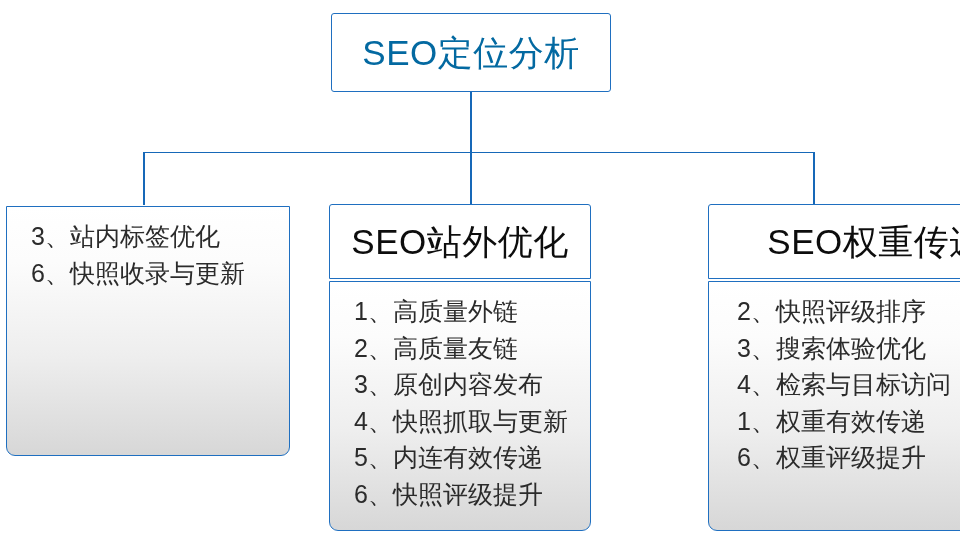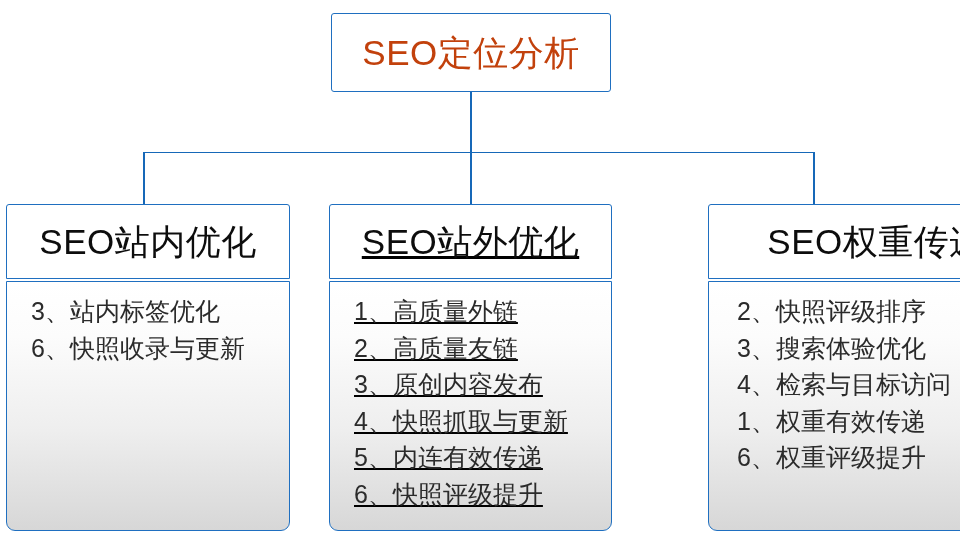--- a/index.html
+++ b/index.html
@@ -30,21 +30,21 @@
     border: 1.6px solid #1f6fc0;
     border-radius: 3px;
     background: #ffffff;
     display: flex;
     align-items: center;
     justify-content: center;
   }
   .root-label {
     font-size: 35px;
     line-height: 1;
-    color: #c2410c;
+    color: #0369a1;
     letter-spacing: 0.5px;
     white-space: nowrap;
   }
 
   
   .conn {
     position: absolute;
     background: #1668b8;
   }
   .conn-v-root {
@@ -77,21 +77,21 @@
     width: 1.6px;
     height: 53px;
   }
 
   
   .column {
     position: absolute;
     top: 204px;
   }
   .col-1 { left: 6px;   width: 284px; }
-  .col-2 { left: 329px; width: 283px; text-decoration: underline; }
+  .col-2 { left: 329px; width: 262px; }
   .col-3 { left: 708px; width: 336px; }
 
   .col-header {
     box-sizing: border-box;
     height: 75px;
     border: 1.6px solid #1f6fc0;
     border-radius: 3px 3px 0 0;
     background: #ffffff;
     display: flex;
     align-items: center;
@@ -137,23 +137,20 @@
     <span class="root-label">SEO定位分析</span>
   </div>
 
   <div class="conn conn-v-root"></div>
   <div class="conn conn-h-bus"></div>
   <div class="conn conn-v-left"></div>
   <div class="conn conn-v-mid"></div>
   <div class="conn conn-v-right"></div>
 
   <div class="column col-1">
-    <div class="col-header">
-      <span class="col-header-label">SEO站内优化</span>
-    </div>
     <div class="col-body">
       <ul class="item-list">
         <li>3、站内标签优化</li>
         <li>6、快照收录与更新</li>
       </ul>
     </div>
   </div>
 
   <div class="column col-2">
     <div class="col-header">

